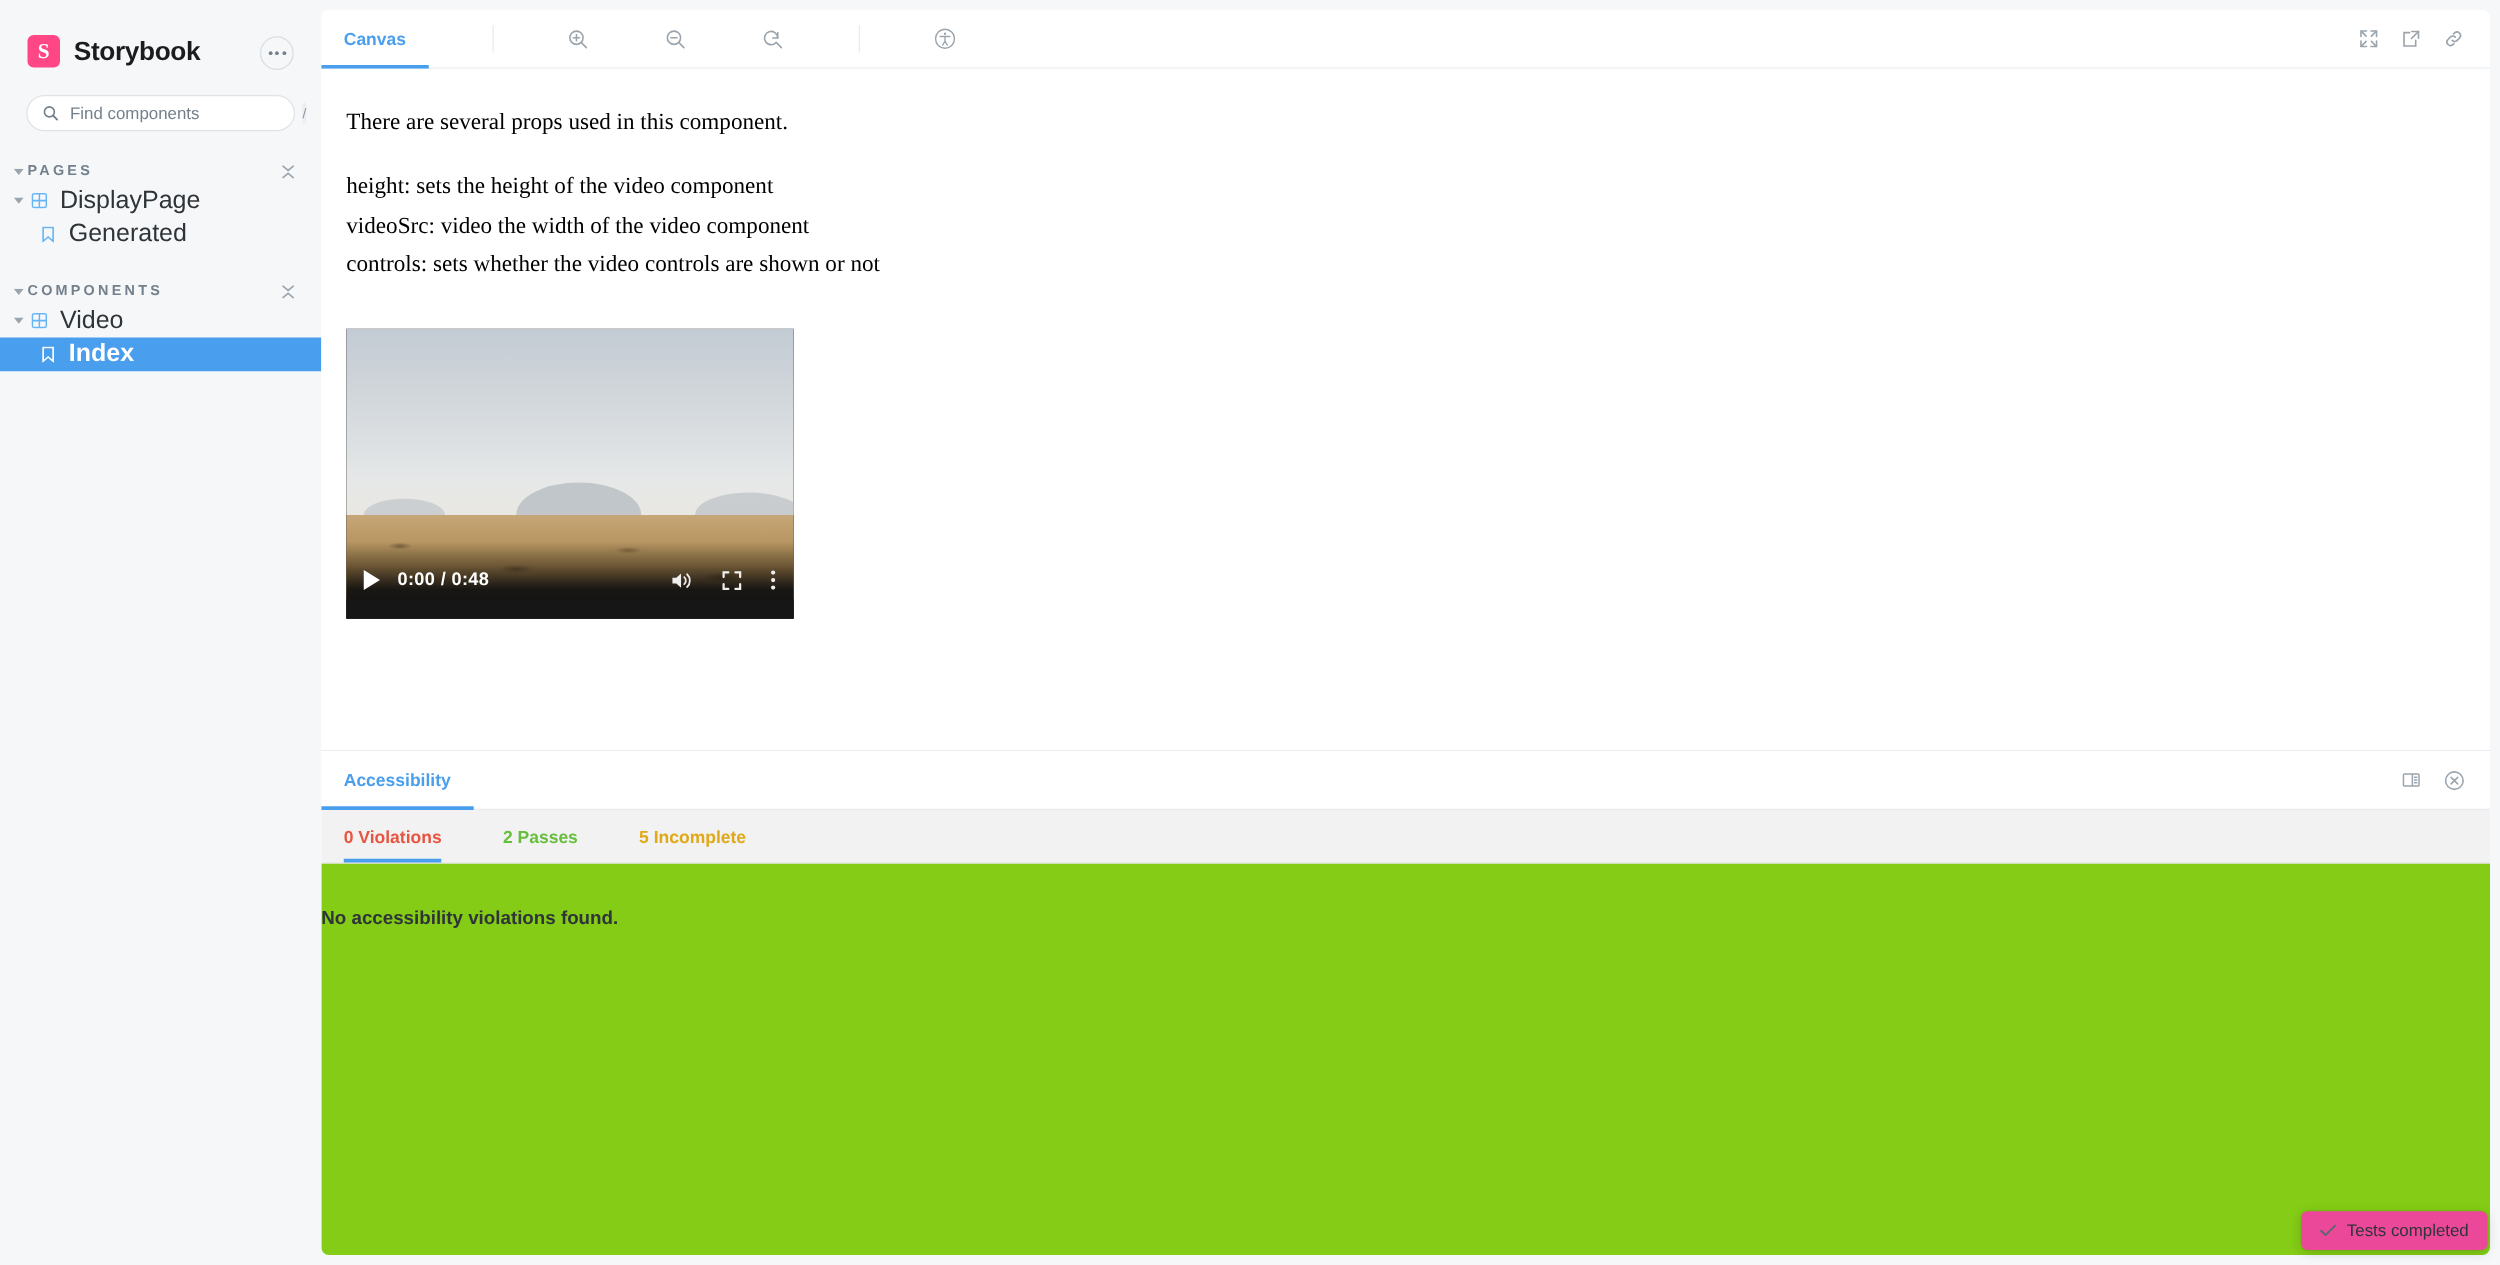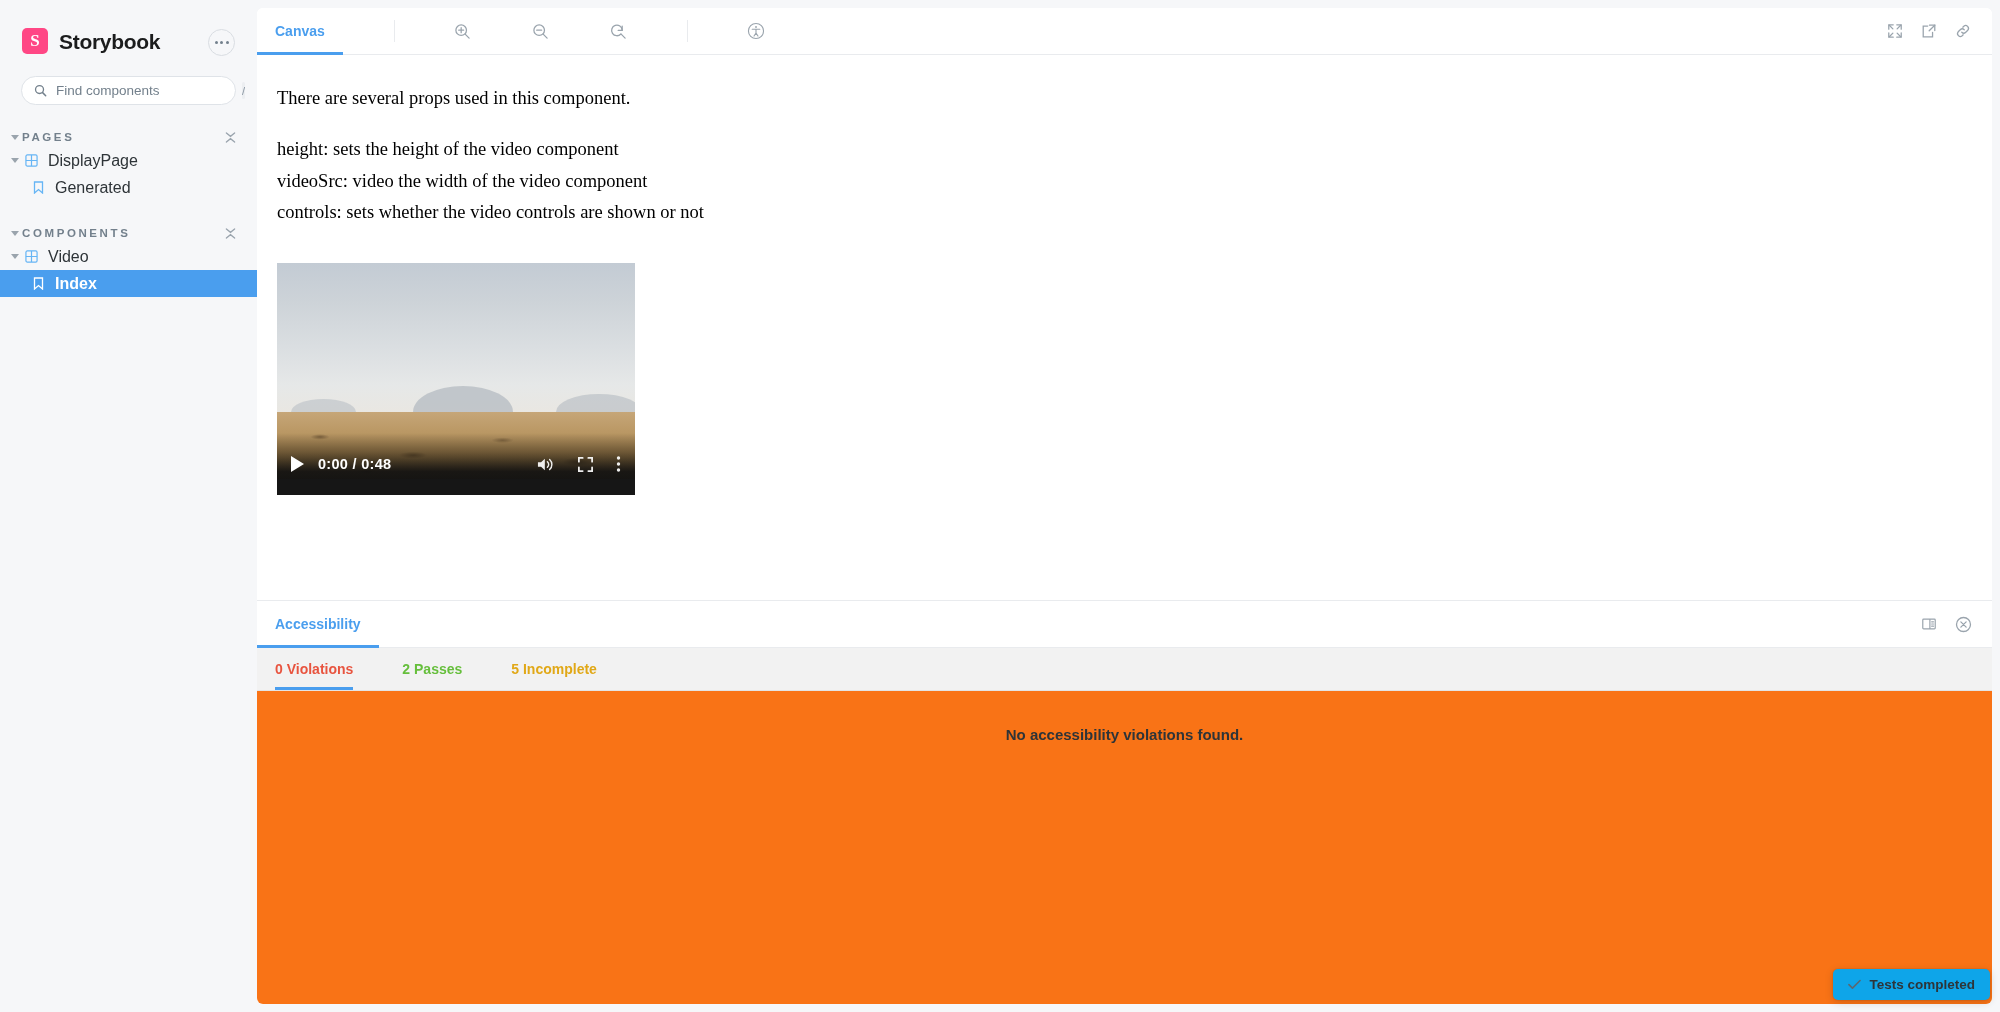--- a/index.html
+++ b/index.html
@@ -75,21 +75,21 @@
     color: #9aa4ad;
   }
   .sb-section-title {
     flex: 1; font-size: 11.5px; font-weight: bold; letter-spacing: 2.6px;
     color: #73808c; text-transform: uppercase;
   }
   .sb-collapse-icon { color: #9aa4ad; display: flex; align-items: center; }
 
   .sb-row {
     display: flex; align-items: center; height: 27px;
-    padding-left: 8px; cursor: pointer; font-size: 16px; color: #2e3438;
+    padding-left: 8px; cursor: pointer; font-size: 20px; color: #2e3438;
   }
   .sb-row.depth1 { padding-left: 8px; }
   .sb-row.depth2 { padding-left: 29px; }
   .sb-row.selected { background: #4a9eee; color: #fff; font-weight: bold; }
   .sb-row .ic { flex: 0 0 19px; display: flex; align-items: center; justify-content: center; margin-right: 7px; }
   .sb-row .lbl { white-space: nowrap; }
 
   
   #main {
     flex: 1;
@@ -214,31 +214,31 @@
     background: #f2f2f2; padding-left: 18px; border-bottom: 1px solid #e4e4e4; gap: 17px;
   }
   .subtab {
     display: flex; align-items: center; padding: 0 16px 0 0; margin-right: 16px;
     font-size: 14px; font-weight: bold; position: relative; cursor: pointer;
   }
   .subtab.active:after {
     content: ""; position: absolute; left: 0; right: 16px; bottom: 0; height: 3px; background: #4a9eee;
   }
   .addon-body {
-    flex: 1; background: #f97316; display: flex; justify-content: center;
+    flex: 1; background: #84cc16; display: flex; 
     padding-top: 35px; min-height: 0;
   }
   .empty-msg { font-size: 15px; font-weight: bold; color: #2e3438; }
 
   .toast {
     position: absolute; right: 10px; bottom: 12px;
-    background: #0ea5e9; border-radius: 5px;
+    background: #ec4899; border-radius: 5px;
     box-shadow: 0 2px 9px rgba(0,0,0,.16), 0 0 0 1px rgba(0,0,0,.04);
     height: 31px; display: flex; align-items: center; gap: 8px;
-    padding: 0 15px; font-size: 13.5px; font-weight: bold; color: #2e3438;
+    padding: 0 15px; font-size: 13.5px; font-weight: normal; color: #2e3438;
     z-index: 20;
   }
   .toast svg { color: #5c6870; }
 </style>
 </head>
 <body>
 
 <div id="app">
 
   <aside id="sidebar">

